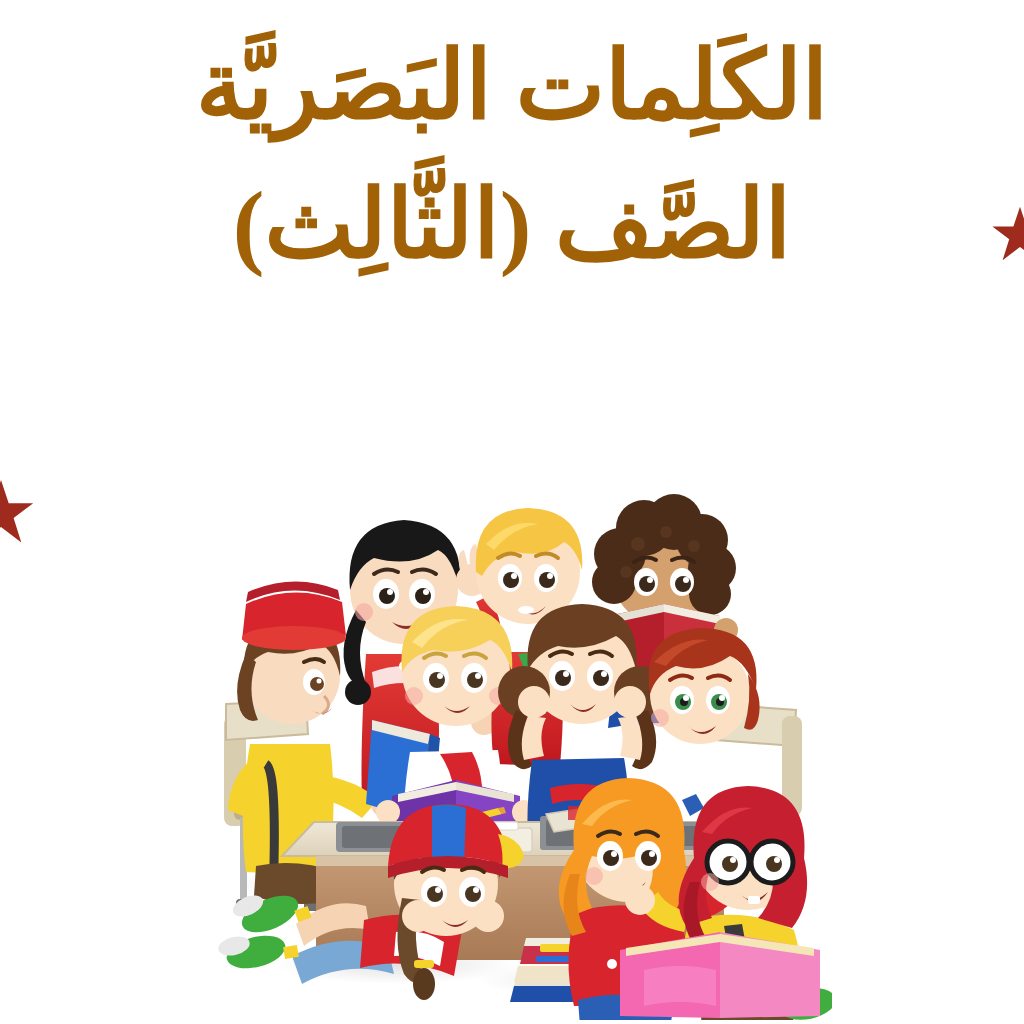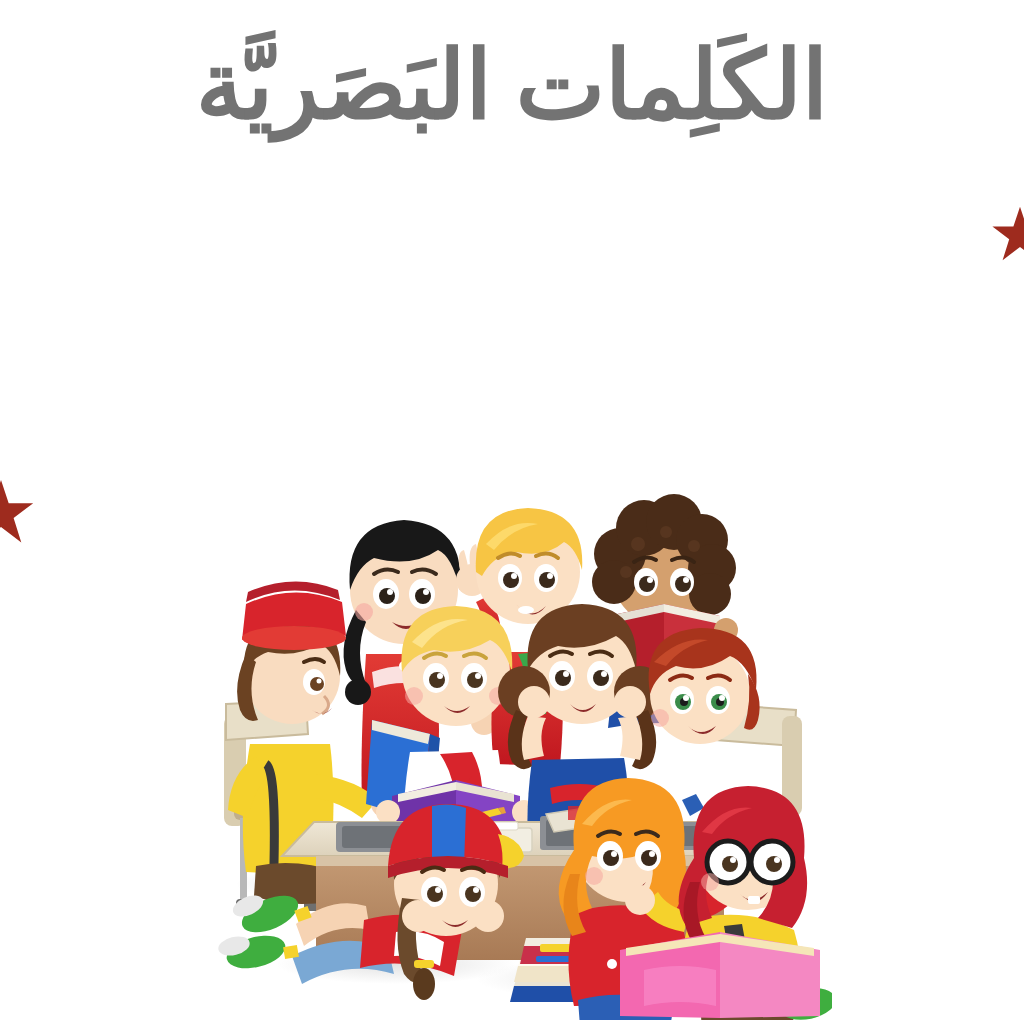--- a/index.html
+++ b/index.html
@@ -13,21 +13,21 @@
   }
   .slide{position:absolute;inset:0;background:#ffffff;overflow:hidden;}
 
   
   .title-block{
     position:absolute;left:0;right:0;top:24px;
     text-align:center;
     direction:rtl;
   }
   .title-line{
-    color:#737373;
+    color:#a16207;
     font-family:"Liberation Serif","DejaVu Serif",serif;
     font-weight:bold;
     line-height:1.32;
     letter-spacing:0px;
     white-space:nowrap;
   }
   .title-line-1{font-size:95px;}
   .title-line-2{font-size:95px;margin-top:14px;}
 
   
@@ -43,20 +43,21 @@
   }
   .illustration svg{display:block;width:100%;height:100%;}
 </style>
 </head>
 <body>
 
 <div class="slide">
 
   <div class="title-block">
     <div class="title-line title-line-1">الكَلِمات البَصَريَّة</div>
+    <div class="title-line title-line-2">الصَّف (الثَّالِث)</div>
   </div>
 
   <div class="star star-right">
     <svg width="60" height="60" viewBox="0 0 100 100" aria-hidden="true">
       <polygon points="50,3 61,36 96,36 68,57 79,92 50,70 21,92 32,57 4,36 39,36" fill="#9e2b1e"></polygon>
     </svg>
   </div>
 
   <div class="star star-left">
     <svg width="70" height="70" viewBox="0 0 100 100" aria-hidden="true">

